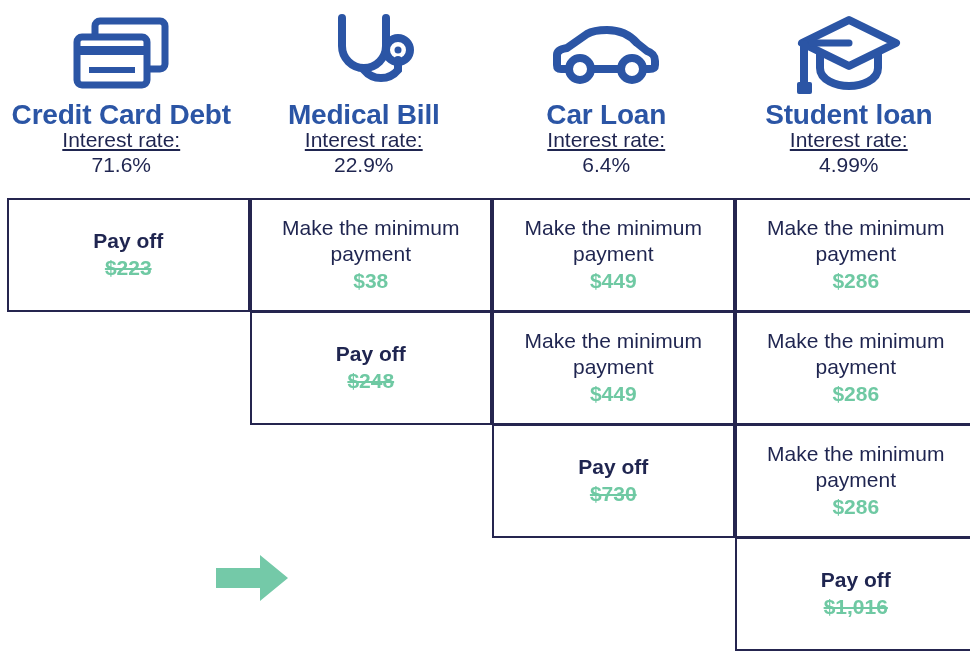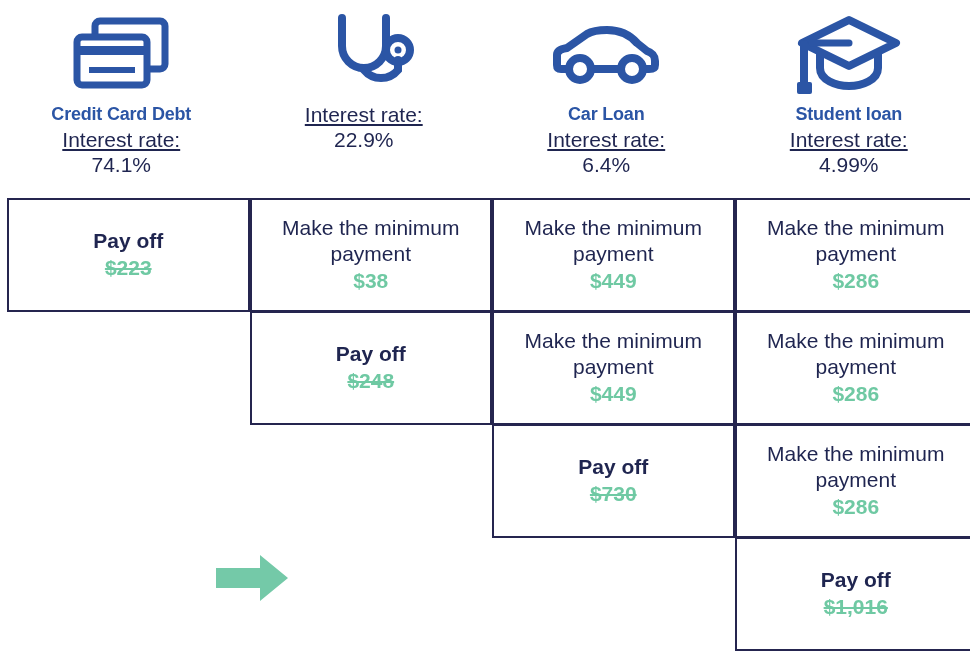--- a/index.html
+++ b/index.html
@@ -34,21 +34,21 @@
   }
   .icon-wrap {
     height: 96px;
     display: flex;
     align-items: center;
     justify-content: center;
   }
   .debt-title {
     color: #2B55A5;
     font-weight: bold;
-    font-size: 18px;
+    font-size: 28px;
     line-height: 25px;
     letter-spacing: -0.2px;
     text-align: center;
     white-space: nowrap;
   }
   .debt-rate {
     color: #1F2550;
     font-size: 21px;
     line-height: 25px;
     text-align: center;
@@ -131,32 +131,33 @@
     <div class="icon-wrap">
       <svg width="104" height="82" viewBox="0 0 104 82">
         <rect x="26" y="8" width="70" height="48" rx="5" fill="none" stroke="#2B55A5" stroke-width="7"></rect>
         <rect x="8" y="24" width="70" height="48" rx="5" fill="#ffffff" stroke="#2B55A5" stroke-width="7"></rect>
         <rect x="8" y="33" width="70" height="9" fill="#2B55A5"></rect>
         <rect x="20" y="54" width="46" height="6" fill="#2B55A5"></rect>
       </svg>
     </div>
     <div class="debt-title">Credit Card Debt</div>
     <div class="debt-rate">Interest rate:</div>
-    <div class="debt-rate-val">74.1%</div>
+    <div class="debt-rate-val">71.6%</div>
   </div>
 
   <div class="header-col">
     <div class="icon-wrap">
       <svg width="104" height="92" viewBox="0 0 104 92">
         <path d="M30 10 L30 38 A22 22 0 0 0 74 38 L74 10" fill="none" stroke="#2B55A5" stroke-width="8" stroke-linecap="round"></path>
         <path d="M52 60 L52 62 A22 22 0 0 0 86 62 L86 52" fill="none" stroke="#2B55A5" stroke-width="8" stroke-linecap="round"></path>
         <circle cx="86" cy="42" r="12" fill="none" stroke="#2B55A5" stroke-width="8"></circle>
         <circle cx="86" cy="42" r="3.5" fill="#2B55A5"></circle>
       </svg>
     </div>
+    <div class="debt-title">Medical Bill</div>
     <div class="debt-rate">Interest rate:</div>
     <div class="debt-rate-val">22.9%</div>
   </div>
 
   <div class="header-col">
     <div class="icon-wrap">
       <svg width="118" height="66" viewBox="0 0 118 66">
         <path d="M10 44 L10 34 C10 30 14 28 20 27 L40 13 C45 10 52 9 60 9
                  C72 9 82 13 90 22 L100 30 C106 32 108 35 108 40 L108 44
                  C108 47 106 48 102 48 L14 48 C11 48 10 47 10 44 Z" fill="none" stroke="#2B55A5" stroke-width="8" stroke-linejoin="round"></path>

